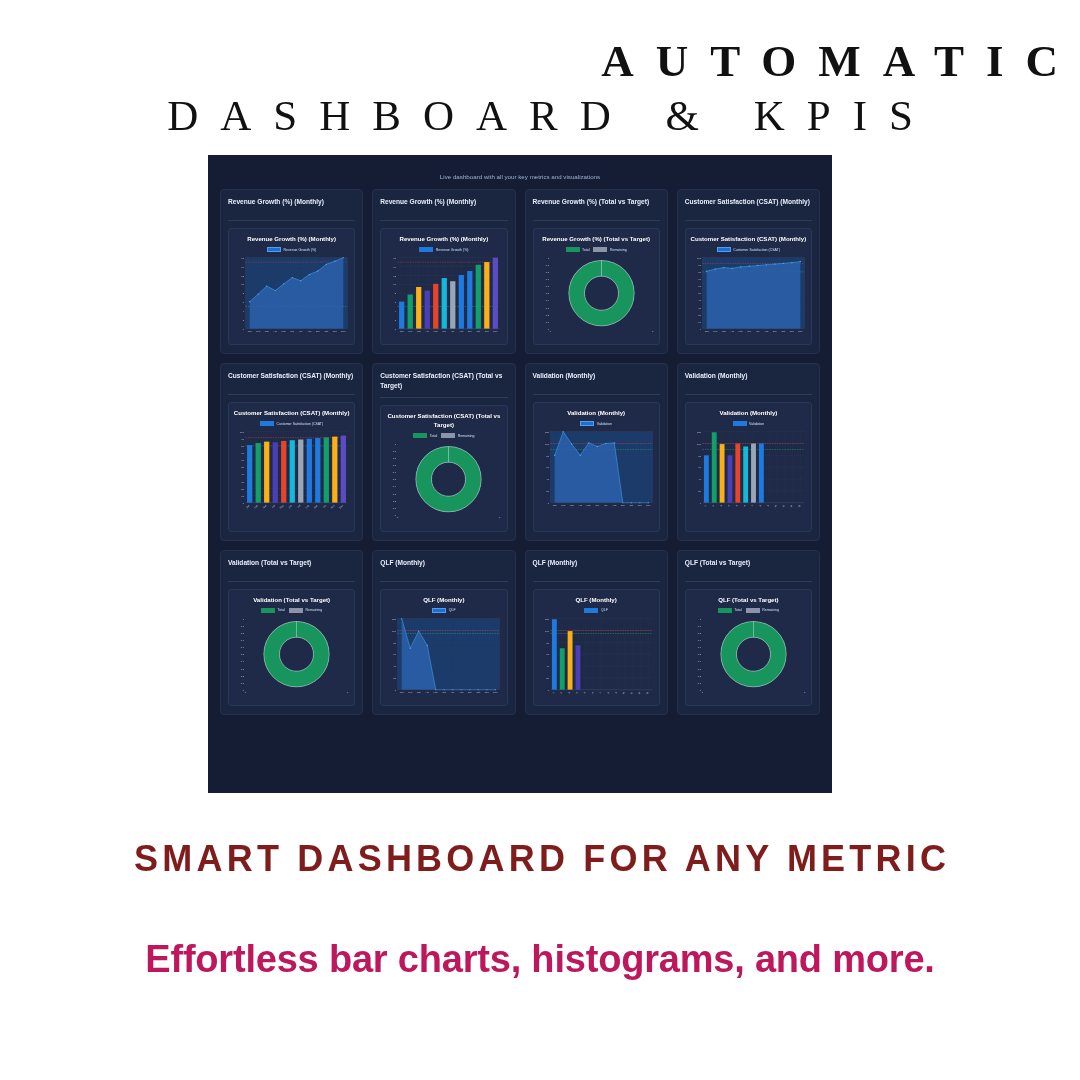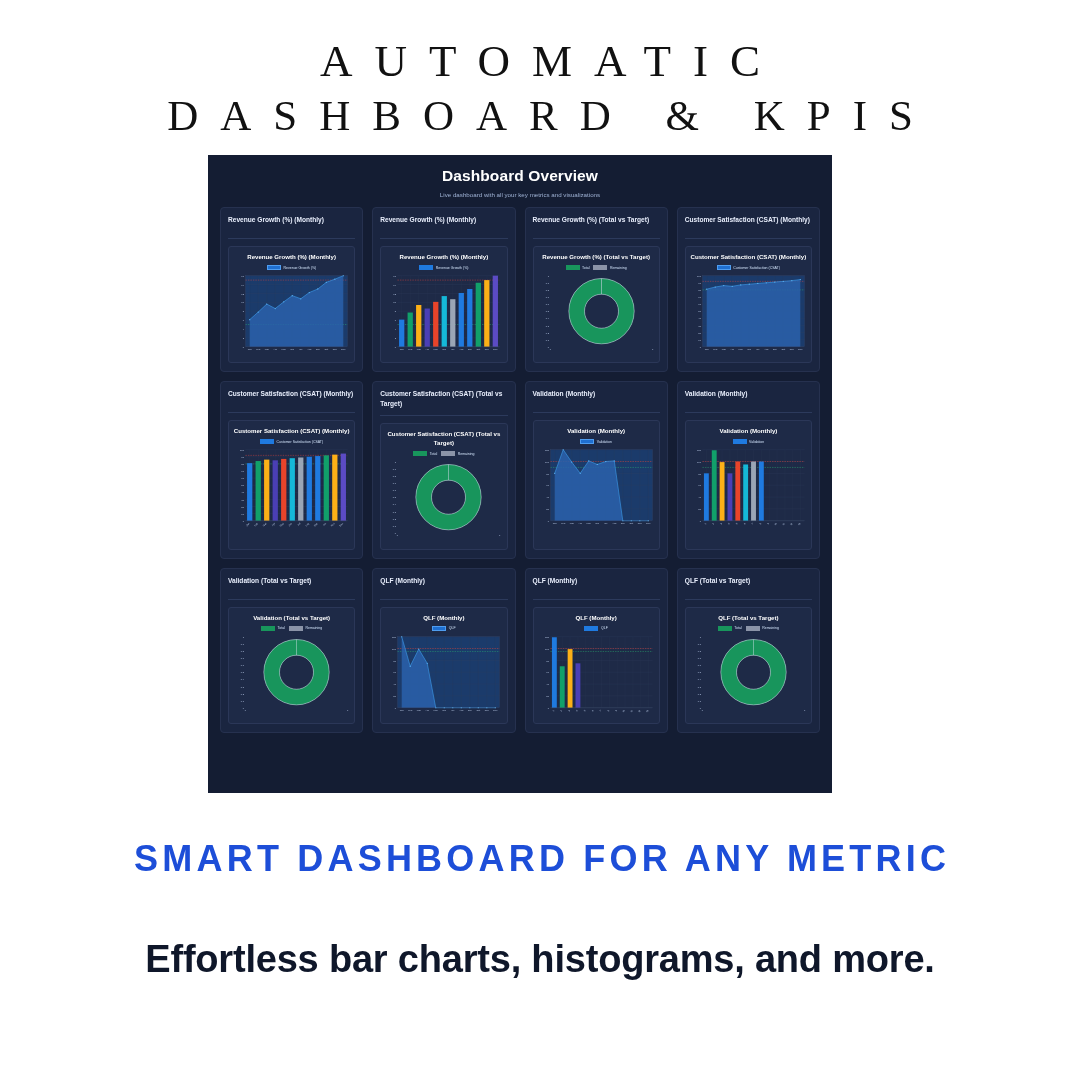--- a/index.html
+++ b/index.html
@@ -17,21 +17,22 @@
     top: 34px; left: 0; width: 1080px;
     text-align: center;
     font-family: "Liberation Serif", serif;
     color: #111111;
   }
   .headline .line1 {
     font-size: 45px;
     letter-spacing: 22px;
     line-height: 54px;
     text-indent: 22px;
-    font-weight: 400;
+    font-weight: 700;
+    text-align: right;
   }
   .headline .line2 {
     font-size: 43px;
     letter-spacing: 22px;
     line-height: 56px;
     text-indent: 22px;
     font-weight: 400;
   }
 
   
@@ -103,40 +104,39 @@
   .legend-text { color: #cfe0f7; font-size: 3.5px; }
 
   .plot { position: relative; margin-top: 3px; }
   .plot svg { display: block; width: 100%; }
 
   
   .cap1 {
     position: absolute; top: 838px; left: 0; width: 1080px;
     text-align: center;
     font-size: 36px; font-weight: bold; letter-spacing: 4.2px;
-    color: #1d4ed8; text-indent: 4.2px;
+    color: #7f1d1d; text-indent: 4.2px;
   }
   .cap2 {
     position: absolute; top: 938px; left: 0; width: 1080px;
     text-align: center;
     font-size: 38px; font-weight: bold; letter-spacing: -.2px;
-    color: #0f172a;
+    color: #be185d;
   }
 </style>
 </head>
 <body>
 
 <div class="headline">
   <div class="line1">AUTOMATIC</div>
   <div class="line2">DASHBOARD &amp; KPIS</div>
 </div>
 
 <div class="dash">
   <div class="dash-header">
-    <div class="dash-title">Dashboard Overview</div>
     <div class="dash-sub">Live dashboard with all your key metrics and visualizations</div>
   </div>
   <div class="grid" id="card-grid">
       <div class="card">
         <div class="card-head">Revenue Growth (%) (Monthly)</div>
         <div class="chart-box">
           <div class="chart-title">Revenue Growth (%) (Monthly)</div>
           <div class="legend">
             <span class="legend-item">
               <span class="swatch line"></span>

